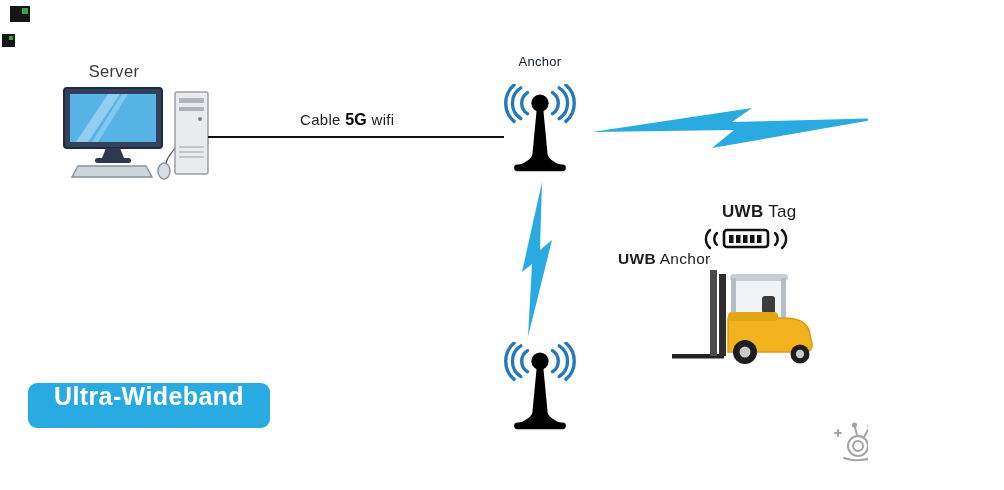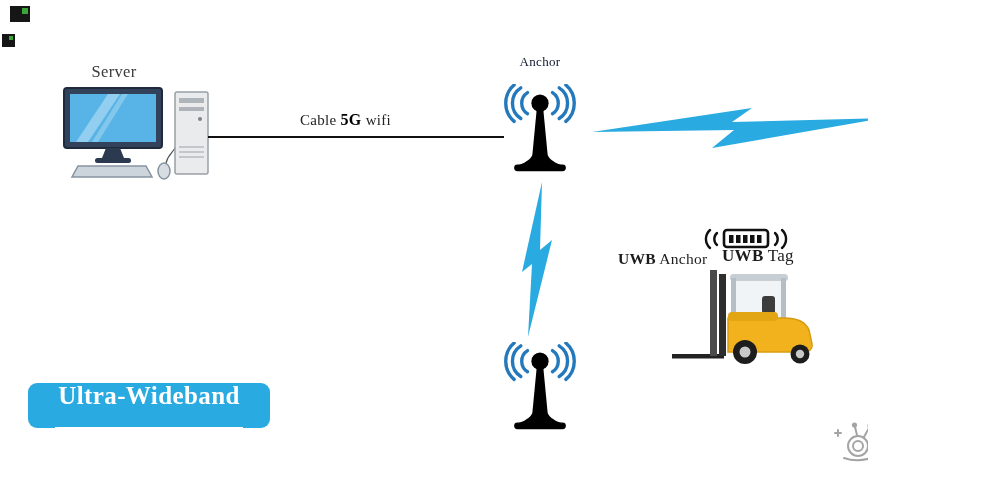--- a/index.html
+++ b/index.html
@@ -1,18 +1,18 @@
 <!DOCTYPE html>
 <html style="--bolt: #29ABE2; --arc: #2479BD; --banner: #29ABE2; --banner-text: #FFFFFF; --antenna: #000000; --line: #111111; --label: #3A3A3A; --watermark: #9B9B9B; --forklift-yellow: #F2B21D;"><head>
 <meta charset="utf-8">
 <style>
   html,body{margin:0;padding:0;background:#fff;}
   .stage{
     position:relative;width:868px;height:490px;background:#ffffff;
-    overflow:hidden;font-family:Liberation Serif, serif;color:#333;
+    overflow:hidden;font-family:Liberation Sans, sans-serif;color:#333;
   }
   .abs{position:absolute;}
   
   .artifact{background:#161616;position:absolute;}
   .artifact .glitch{position:absolute;right:2px;top:2px;width:6px;height:6px;background:#3aa63a;}
   
   .lbl{position:absolute;color:var(--label);white-space:nowrap;letter-spacing:.3px;}
   .server-lbl{font-size:16.5px;}
   .anchor-lbl{font-size:13px;color:#0f172a;}
   .cable-lbl{font-size:15px;color:#222;}
@@ -146,21 +146,21 @@
   <svg class="abs" style="left:592px;top:106px;" width="292" height="44" viewBox="0 0 292 44">
     <polygon class="bolt" points="0,26 160,2 140,16 292,12 120,42 142,24"></polygon>
   </svg>
   <svg class="abs" style="left:518px;top:182px;" width="40" height="155" viewBox="0 0 40 155">
     <polygon class="bolt" points="24,0 4,90 14,82 10,155 34,58 22,68"></polygon>
   </svg>
   <svg class="abs" style="left:915px;top:182px;" width="40" height="158" viewBox="0 0 40 158">
     <polygon class="bolt" points="16,0 36,92 26,84 30,158 6,60 18,70"></polygon>
   </svg>
 
-  <div class="lbl uwb-lbl" style="left:722px;top:202px;font-size:17px;margin-top:44px;">
+  <div class="lbl uwb-lbl" style="left:722px;top:202px;font-size:17px;">
     <b>UWB</b><span> Tag</span>
   </div>
 
   <svg class="abs" style="left:703px;top:226px;" width="86" height="26" viewBox="0 0 86 26">
     <rect x="21" y="4" width="44" height="17" rx="3" class="tag-stroke" stroke-width="2.6" fill="#ffffff"></rect>
     <rect x="26" y="9" width="4.5" height="8" fill="#111"></rect>
     <rect x="33" y="9" width="4.5" height="8" fill="#111"></rect>
     <rect x="40" y="9" width="4.5" height="8" fill="#111"></rect>
     <rect x="47" y="9" width="4.5" height="8" fill="#111"></rect>
     <rect x="54" y="9" width="4.5" height="8" fill="#111"></rect>

